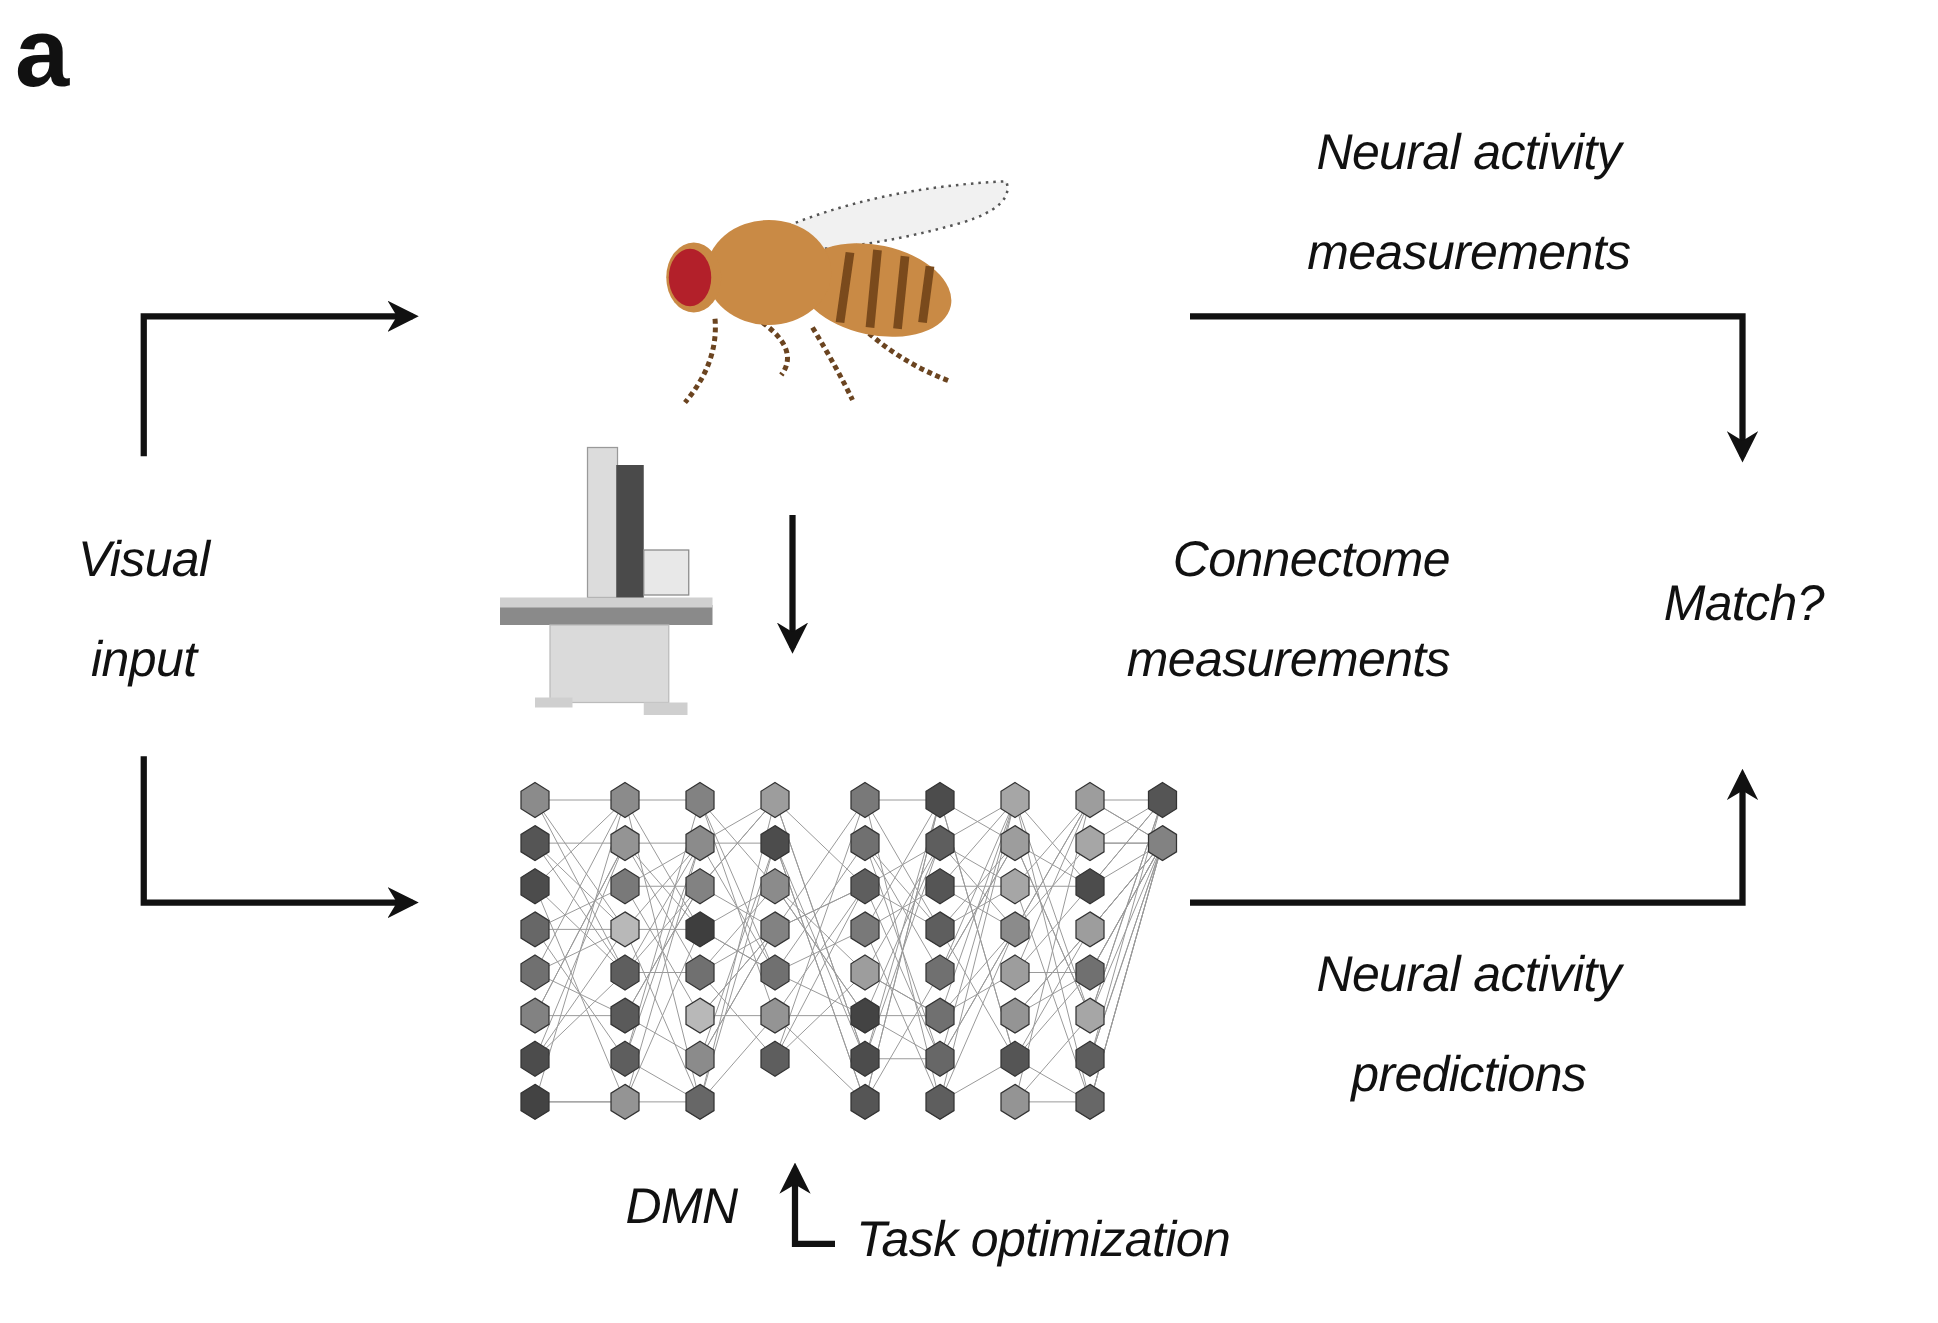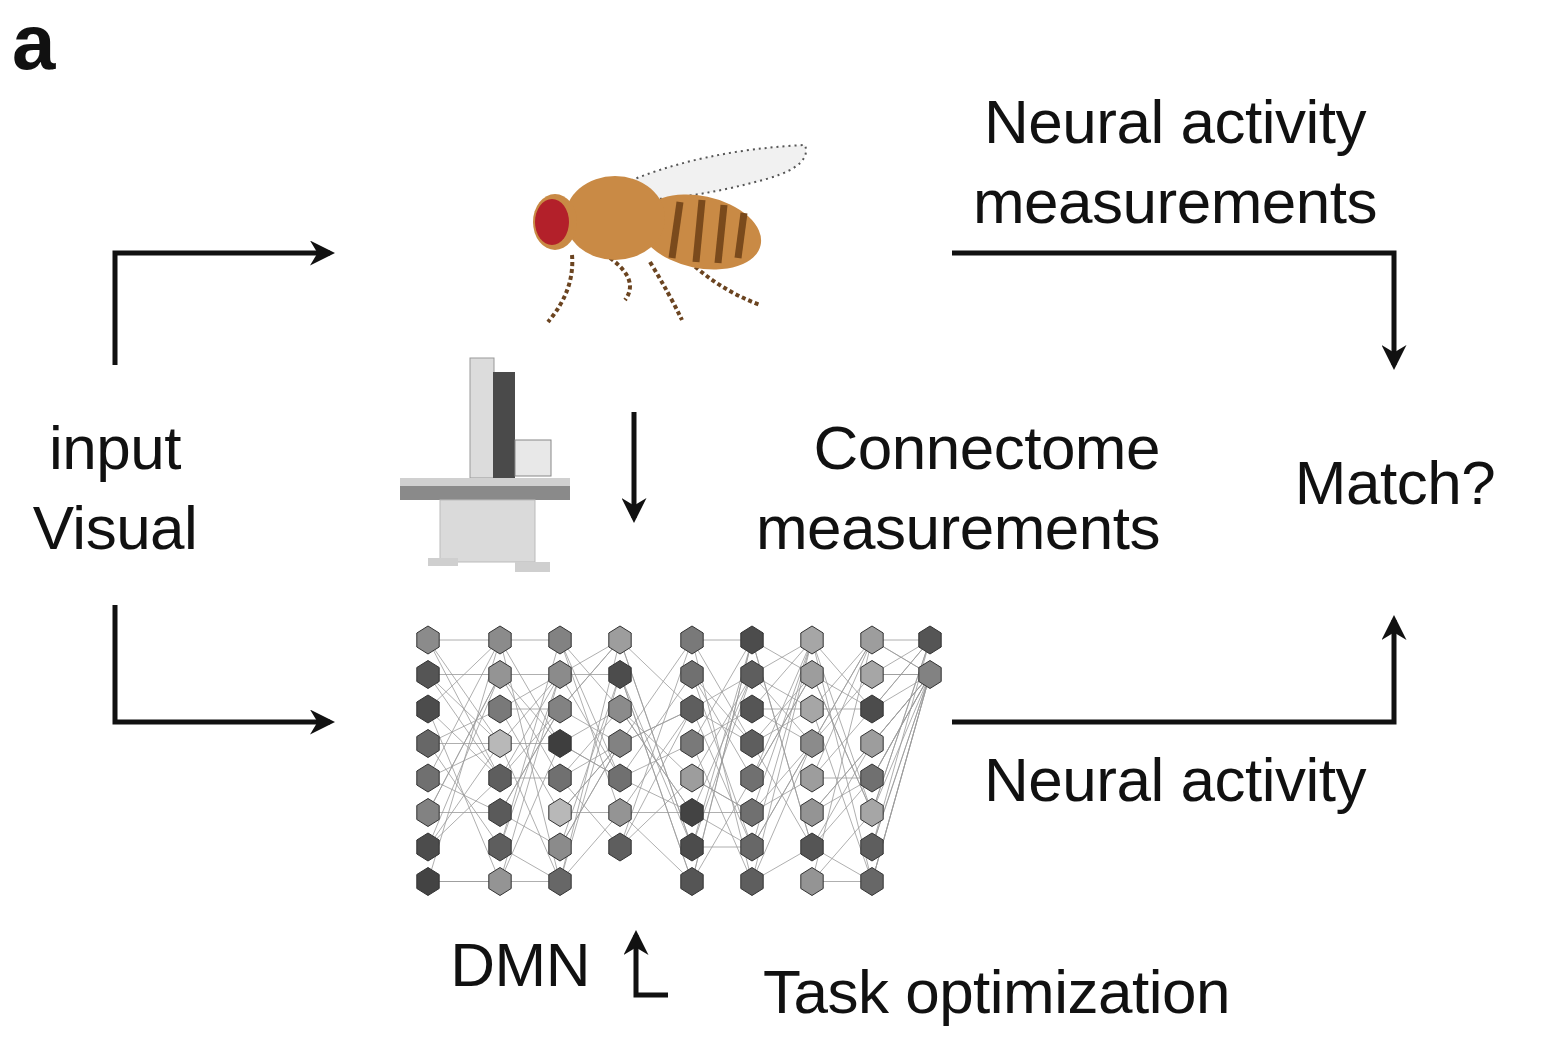--- a/index.html
+++ b/index.html
@@ -1,18 +1,18 @@
 <!DOCTYPE html>
 <html><head>
 <meta charset="utf-8">
 <style>
   html, body { margin: 0; padding: 0; background: #ffffff; }
   body { width: 1550px; height: 1058px; position: relative; overflow: hidden;
          font-family: "Liberation Sans", sans-serif; color: #111; }
-  .lbl { position: absolute; font-size: 62px; line-height: 80px; text-align: center; white-space: nowrap; letter-spacing: -0.5px; }
+  .lbl { position: absolute; font-size: 40px; line-height: 80px; text-align: center; white-space: nowrap; letter-spacing: -0.5px; font-style: italic; }
   #panel-letter { position: absolute; left: 12px; top: -8px; font-size: 78px; font-weight: bold; line-height: 100px; }
   svg.layer { position: absolute; left: 0; top: 0; }
 </style>
 </head>
 <body>
 
 <div id="panel-letter">a</div>
 
 <svg class="layer" width="1550" height="1058">
   <defs>
@@ -316,29 +316,30 @@
     <polygon points="872.0,729.5 883.2,736.5 883.2,750.5 872.0,757.5 860.8,750.5 860.8,736.5" fill="rgb(157,157,157)" stroke="#333" stroke-width="1"></polygon>
     <polygon points="872.0,764.0 883.2,771.0 883.2,785.0 872.0,792.0 860.8,785.0 860.8,771.0" fill="rgb(112,112,112)" stroke="#333" stroke-width="1"></polygon>
     <polygon points="872.0,798.5 883.2,805.5 883.2,819.5 872.0,826.5 860.8,819.5 860.8,805.5" fill="rgb(166,166,166)" stroke="#333" stroke-width="1"></polygon>
     <polygon points="872.0,833.0 883.2,840.0 883.2,854.0 872.0,861.0 860.8,854.0 860.8,840.0" fill="rgb(94,94,94)" stroke="#333" stroke-width="1"></polygon>
     <polygon points="872.0,867.5 883.2,874.5 883.2,888.5 872.0,895.5 860.8,888.5 860.8,874.5" fill="rgb(103,103,103)" stroke="#333" stroke-width="1"></polygon>
     <polygon points="930.0,626.0 941.2,633.0 941.2,647.0 930.0,654.0 918.8,647.0 918.8,633.0" fill="rgb(85,85,85)" stroke="#333" stroke-width="1"></polygon>
     <polygon points="930.0,660.5 941.2,667.5 941.2,681.5 930.0,688.5 918.8,681.5 918.8,667.5" fill="rgb(130,130,130)" stroke="#333" stroke-width="1"></polygon>
   </svg>
 
 <div class="lbl" style="left:20px; top:408px; width:190px;">
+  <div>Visual</div>
   <div>input</div>
-  <div>Visual</div>
 </div>
 <div class="lbl" style="left:935px; top:82px; width:480px;">
   <div>Neural activity</div>
   <div>measurements</div>
 </div>
 <div class="lbl" style="left:690px; top:408px; width:470px;text-align:right;">
   <div>Connectome</div>
   <div>measurements</div>
 </div>
 <div class="lbl" style="left:1270px; top:443px; width:250px;">Match?</div>
 <div class="lbl" style="left:935px; top:740px; width:480px;">
   <div>Neural activity</div>
+  <div>predictions</div>
 </div>
 <div class="lbl" style="left:420px; top:925px; width:170px;text-align:right;">DMN</div>
-<div class="lbl" style="left:685px; top:952px; width:545px; text-align:right;">Task optimization</div>
+<div class="lbl" style="left:685px; top:952px; width:545px; text-align:left;">Task optimization</div>
 
 </body></html>

